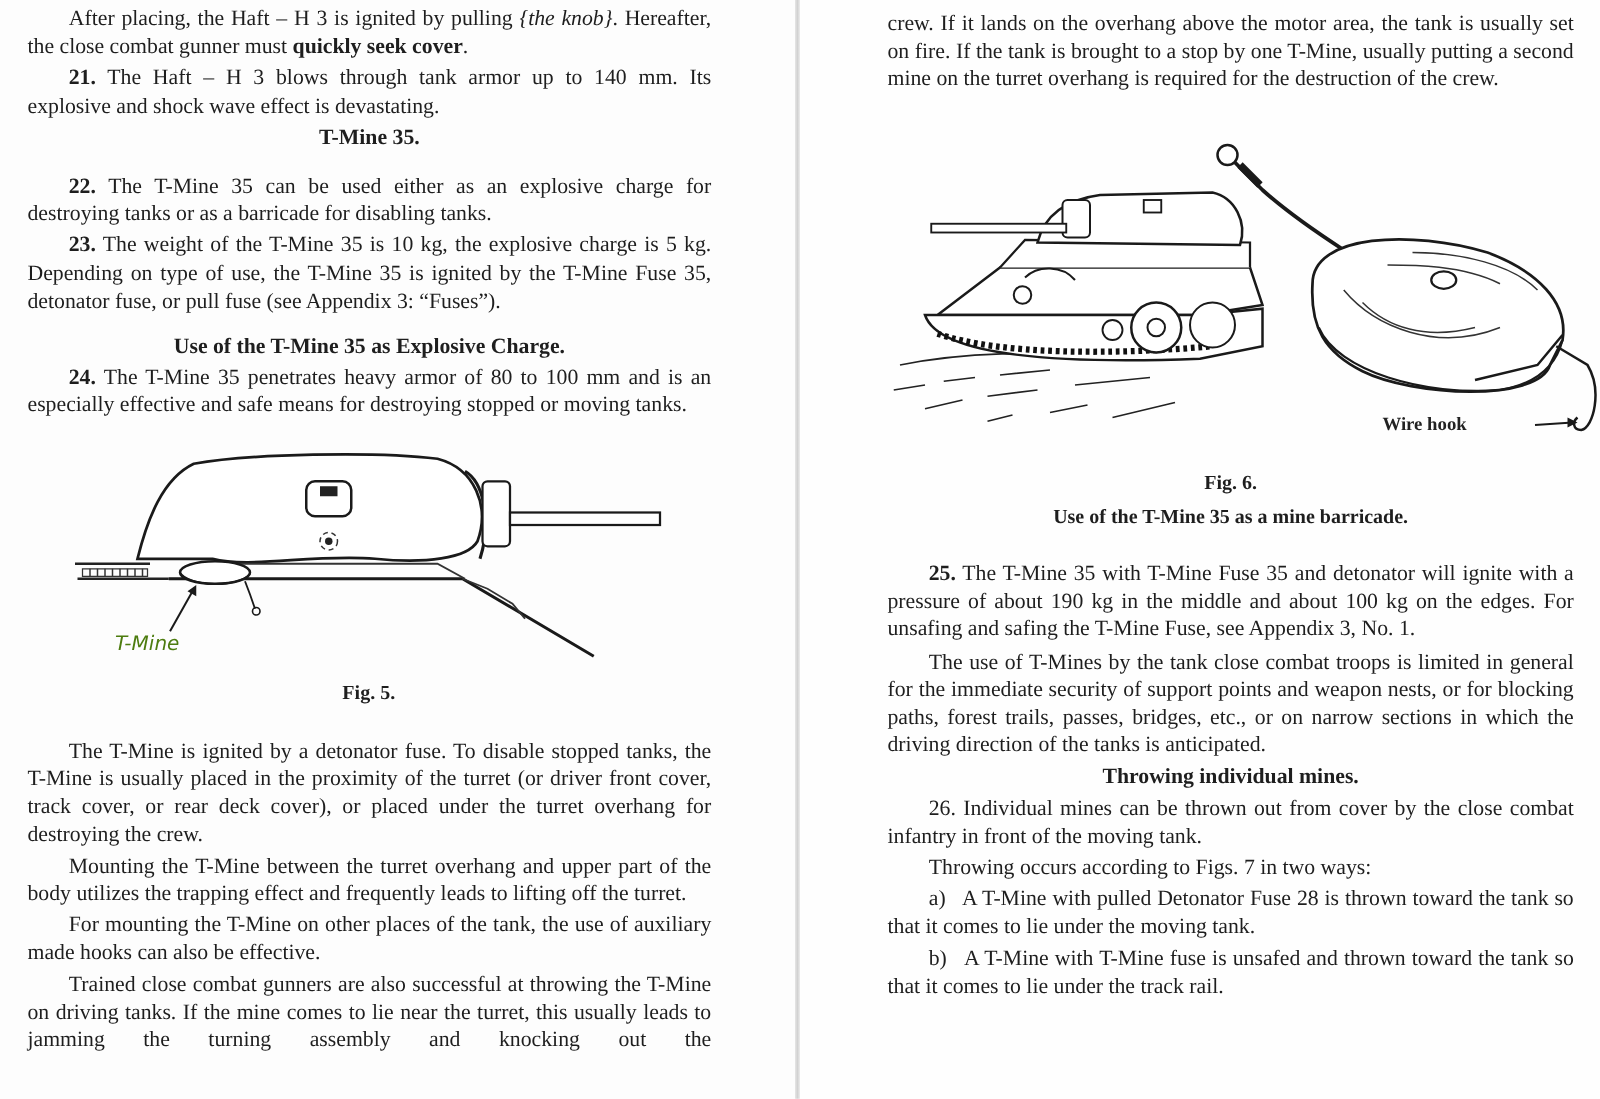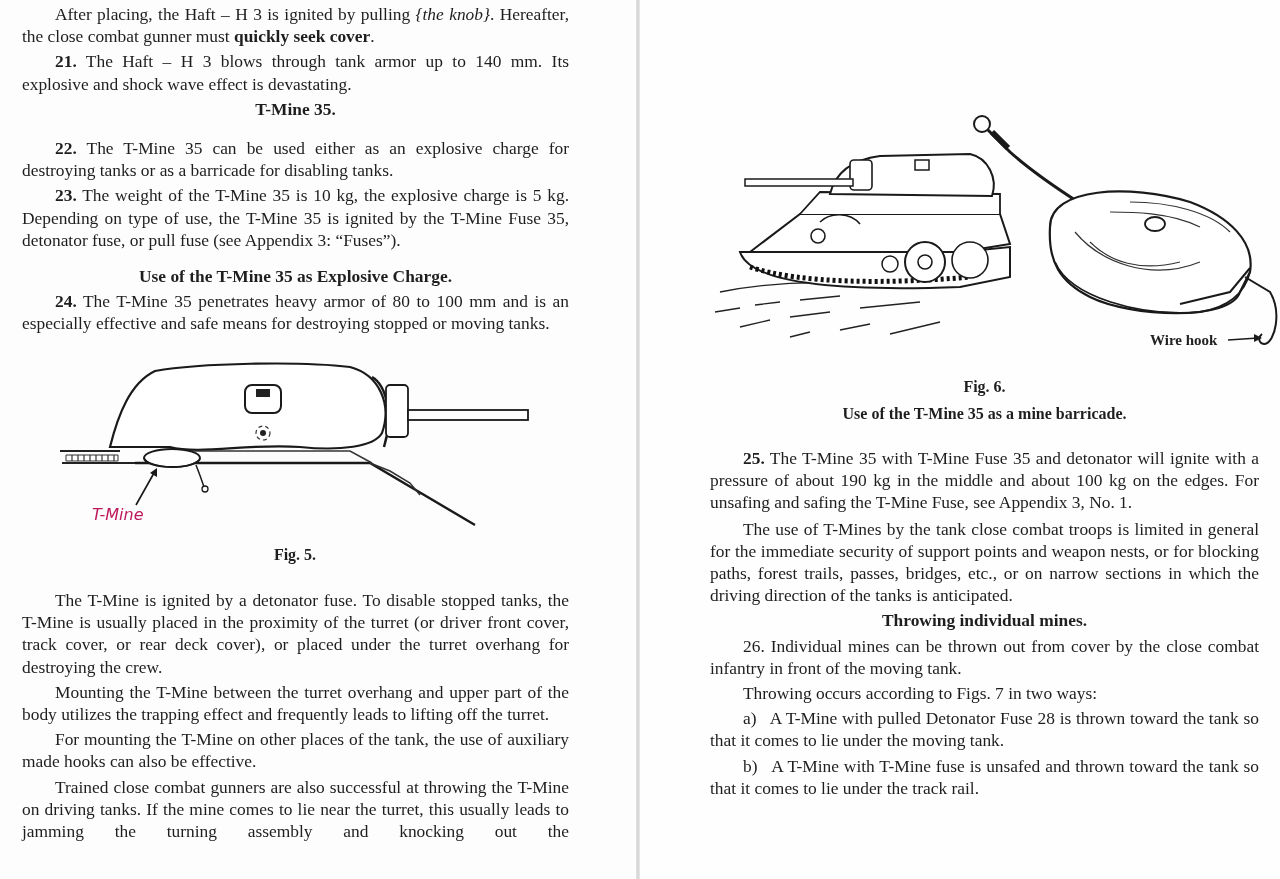--- a/index.html
+++ b/index.html
@@ -72,35 +72,36 @@
     <path d="M190 96 L350 96 L372 108" fill="none" stroke="#333" stroke-width="1.5"></path>
 
     <ellipse cx="172" cy="103" rx="28" ry="9" fill="#fff" stroke="#1a1a1a" stroke-width="2"></ellipse>
     <path d="M144 103 C150 114 190 116 200 104" fill="none" stroke="#1a1a1a" stroke-width="1.5"></path>
     <path d="M196 110 C200 120 202 126 204 132" fill="none" stroke="#1a1a1a" stroke-width="1.5"></path>
     <circle cx="205" cy="134" r="3" fill="none" stroke="#1a1a1a" stroke-width="1.3"></circle>
 
     <path d="M136 150 L154 118" stroke="#1a1a1a" stroke-width="1.6" fill="none"></path>
     <path d="M150 118 L157 113 L157 122 Z" fill="#1a1a1a"></path>
   </svg>
-  <div style="position:absolute; left:92px; top:505px; font-family:'DejaVu Sans',sans-serif; font-style:italic; font-size:16px; color:#be185d;">T-Mine</div>
+  <div style="position:absolute; left:92px; top:505px; font-family:'DejaVu Sans',sans-serif; font-style:italic; font-size:16px; color:#4d7c0f;">T-Mine</div>
   <div class="cap" style="left:0; width:590px; top:544px;">Fig. 5.</div>
 
   <div class="tb" style="left:22px; top:589px; width:547px;">
     <p class="indent" style="margin-bottom:3px;">The T-Mine is ignited by a detonator fuse.  To disable stopped tanks, the T-Mine is usually placed in the proximity of the turret (or driver front cover, track cover, or rear deck cover), or placed under the turret overhang for destroying the crew.</p>
     <p class="indent" style="margin-bottom:3px;">Mounting the T-Mine between the turret overhang and upper part of the body utilizes the trapping effect and frequently leads to lifting off the turret.</p>
     <p class="indent" style="margin-bottom:3px;">For mounting the T-Mine on other places of the tank, the use of auxiliary made hooks can also be effective.</p>
     <p class="indent lastjust">Trained close combat gunners are also successful at throwing the T-Mine on driving tanks.  If the mine comes to lie near the turret, this usually leads to jamming the turning assembly and knocking out the</p>
   </div>
 </div>
 
 <div class="gutter"></div>
 
 <div class="page right">
 
+  <div class="tb" style="left:70px; top:7px; width:549px;">crew.  If it lands on the overhang above the motor area, the tank is usually set on fire.  If the tank is brought to a stop by one T-Mine, usually putting a second mine on the turret overhang is required for the destruction of the crew.</div>
 
   <svg style="left:70px; top:112px;" width="560" height="245" viewBox="0 0 560 245">
 
     <g stroke="#222" stroke-width="1.4" fill="none">
       <path d="M10 180 C60 170 120 168 180 175"></path>
       <path d="M5 200 L30 196 M45 193 L70 190 M90 188 L130 184"></path>
       <path d="M30 215 L60 208 M80 205 L120 200 M150 196 L210 190"></path>
       <path d="M80 225 L100 220 M130 218 L160 212 M180 222 L230 210"></path>
     </g>
 
@@ -135,21 +136,21 @@
       <path d="M400 100 C420 100 460 100 490 115"></path>
       <path d="M420 90 C460 90 500 100 520 120"></path>
     </g>
     <ellipse cx="445" cy="112" rx="10" ry="7" fill="#fff" stroke="#1a1a1a" stroke-width="1.8"></ellipse>
 
     <path d="M470 192 L520 180 L540 156 M535 165 L560 180 C572 200 565 230 555 232 C548 232 548 225 552 222" fill="none" stroke="#1a1a1a" stroke-width="2"></path>
 
     <path d="M518 228 L548 226" stroke="#1a1a1a" stroke-width="1.5"></path>
     <path d="M544 222 L552 226 L544 230 Z" fill="#1a1a1a"></path>
   </svg>
-  <div style="position:absolute; left:466px; top:332px; font-weight:bold; font-size:15px; color:#222;margin-left:44px;">Wire hook</div>
+  <div style="position:absolute; left:466px; top:332px; font-weight:bold; font-size:15px; color:#222;">Wire hook</div>
 
   <div class="cap" style="left:70px; width:549px; top:376px;">Fig. 6.</div>
   <div class="cap" style="left:70px; width:549px; top:403px;">Use of the T-Mine 35 as a mine barricade.</div>
 
   <div class="tb" style="left:70px; top:447px; width:549px;">
     <p class="indent" style="margin-bottom:4px;"><b>25.</b><span> The T-Mine 35 with T-Mine Fuse 35 and detonator will ignite with a pressure of about 190 kg in the middle and about 100 kg on the edges.  For unsafing and safing the T-Mine Fuse, see Appendix 3, No. 1.</span></p>
     <p class="indent" style="margin-bottom:3px;">The use of T-Mines by the tank close combat troops is limited in general for the immediate security of support points and weapon nests, or for blocking paths, forest trails, passes, bridges, etc., or on narrow sections in which the driving direction of the tanks is anticipated.</p>
     <p class="h" style="margin-bottom:3px;">Throwing individual mines.</p>
     <p class="indent" style="margin-bottom:3px;">26. Individual mines can be thrown out from cover by the close combat infantry in front of the moving tank.</p>
     <p class="indent" style="margin-bottom:3px;">Throwing occurs according to Figs. 7 in two ways:</p>

